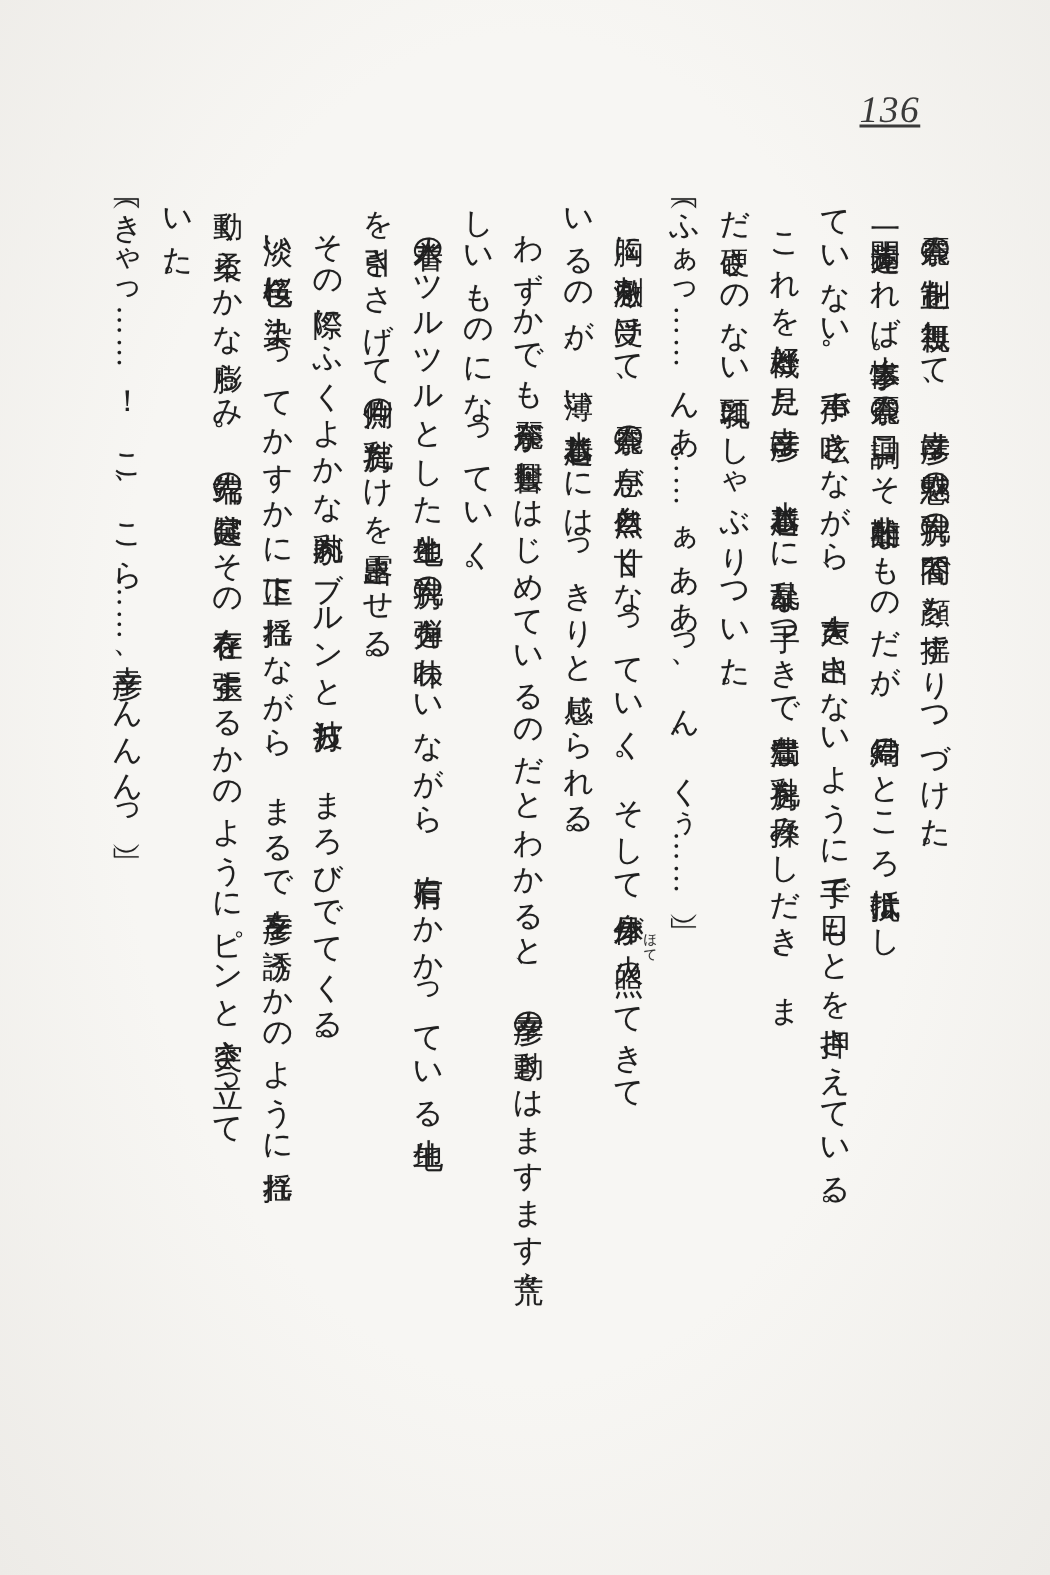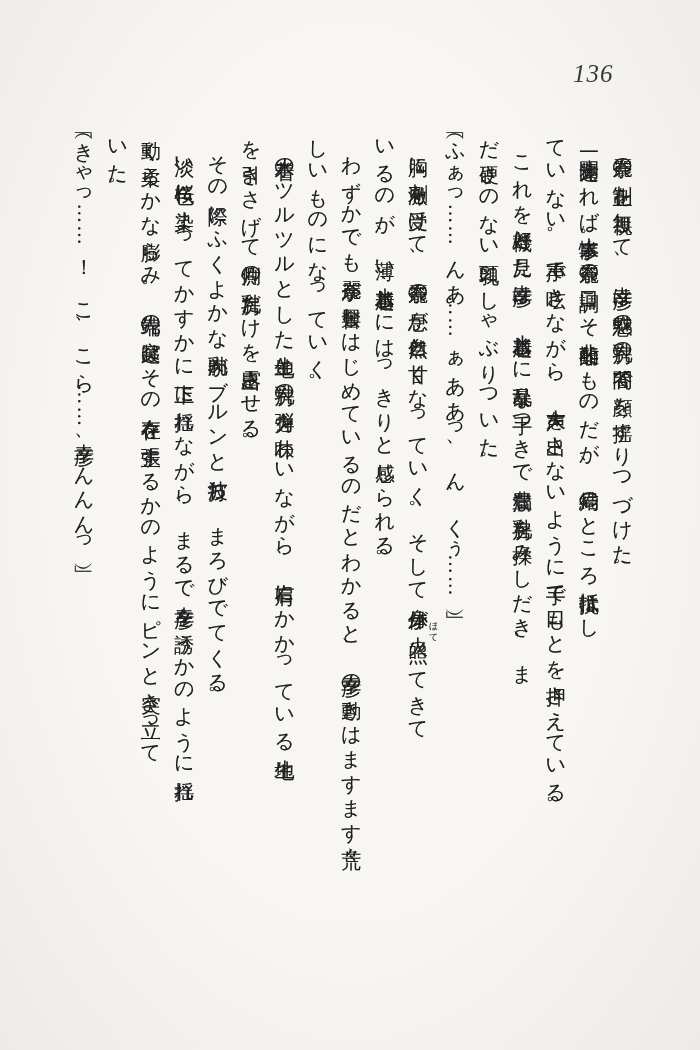--- a/index.html
+++ b/index.html
@@ -22,20 +22,21 @@
                 var(--paper-edge, #edebe7) 100%);
   }
   .page-number {
     position: absolute;
     top: 60px;
     left: 573px;
     font-size: 25px;
     font-style: italic;
     letter-spacing: 1px;
     color: var(--ink-light, #3a3a3a);
+    text-decoration: underline;
   }
   .text-block {
     position: absolute;
     top: 126px;
     right: 61px;
     height: 824px;
     writing-mode: vertical-rl;
     text-orientation: mixed;
     font-size: 20px;
     line-height: 33.4px;

